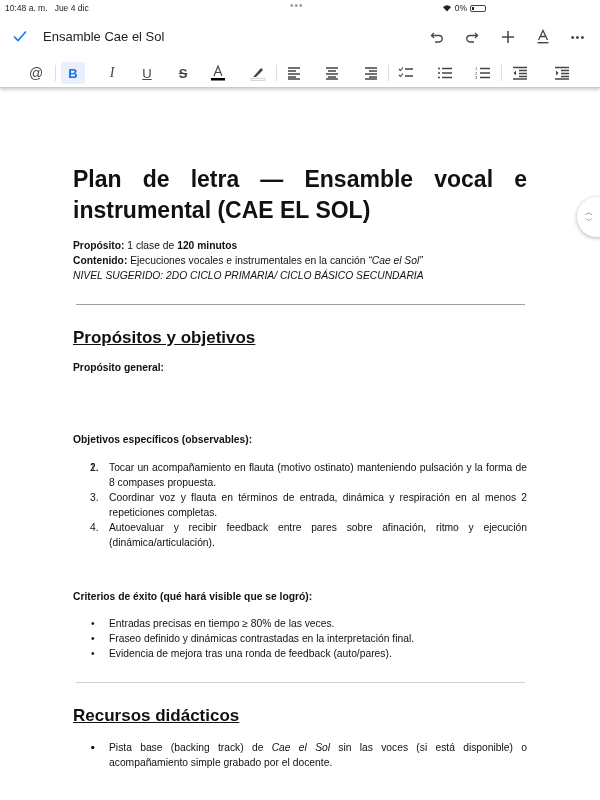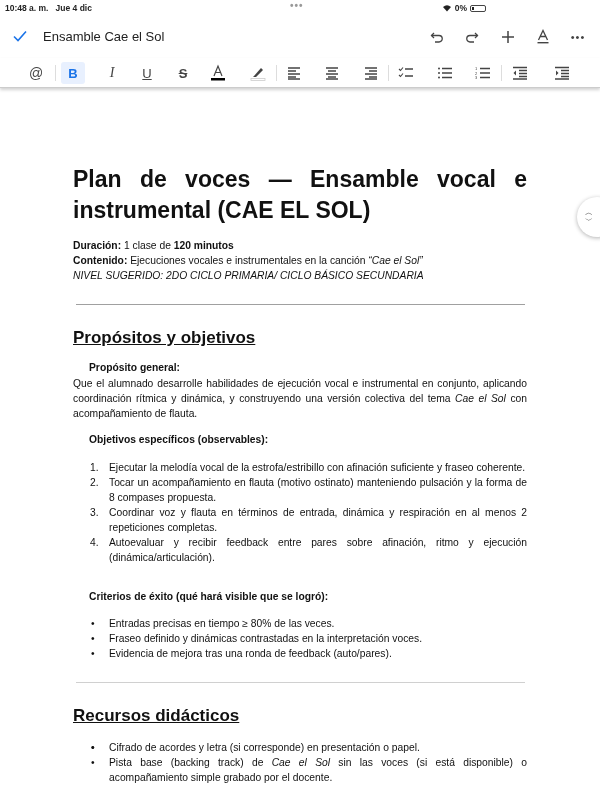--- a/index.html
+++ b/index.html
@@ -1,20 +1,20 @@
 <!DOCTYPE html>
 <html><head>
 <meta charset="utf-8">
 <style>
   * { box-sizing: border-box; margin: 0; padding: 0; }
   html, body { width: 600px; height: 800px; overflow: hidden; background: #ffffff; }
   body { font-family: "Liberation Sans", sans-serif; color: #111; position: relative; }
 
   
-  .statusbar { position: absolute; top: 0; left: 0; width: 492px; height: 16px; font-size: 8.5px; color: #222; font-weight: bold; }
+  .statusbar { position: absolute; top: 0; left: 0; width: 492px; height: 16px; font-size: 8.5px; color: #222; }
   .statusbar .time { position: absolute; left: 5px; top: 3px; }
   .statusbar .dots { position: absolute; left: 290px; top: 0px; font-size: 10px; color: #999; letter-spacing: 1px; }
   .statusbar .right { position: absolute; right: 6px; top: 3px; display: flex; align-items: center; gap: 3px; }
   .battery { width: 16px; height: 7px; border: 1px solid #444; border-radius: 2px; position: relative; }
   .battery .fill { position: absolute; left: 1px; top: 1px; width: 2px; height: 3px; background: #222; }
 
   
   .header { position: absolute; top: 20px; left: 0; width: 600px; height: 34px; }
   .check { position: absolute; left: 12px; top: 8px; width: 16px; height: 16px; }
   .doc-title { position: absolute; left: 43px; top: 9px; font-size: 13px; color: #222; }
@@ -27,21 +27,21 @@
   .sep { position: absolute; top: 7px; width: 1px; height: 16px; background: #ddd; }
   .title { position: absolute; top: 72px; left: 73px; width: 454px; font-size: 23px; font-weight: bold; line-height: 31px; text-align: justify; text-align-last: left; color: #111; }
   .title .l1 { display: flex; justify-content: space-between; }
   .meta { position: absolute; top: 146px; left: 73px; font-size: 10.3px; line-height: 15px; color: #111; }
   .meta b { font-weight: bold; }
   .meta i { font-style: italic; }
   .hr { position: absolute; left: 76px; width: 449px; height: 1px; background: #a0a0a0; }
   .hr.light { background: #d0d0d0; }
   .h2 { position: absolute; left: 73px; font-size: 17px; font-weight: bold; color: #111; text-decoration: underline; }
   .para { position: absolute; left: 73px; width: 454px; font-size: 10.3px; line-height: 15px; color: #111; text-align: justify; }
-  .lbl { position: absolute; left: 89px; font-size: 10.3px; font-weight: bold; color: #111; }
+  .lbl { position: absolute; left: 73px; font-size: 10.3px; font-weight: bold; color: #111; }
 
   ol.olist, ul.ulist { position: absolute; left: 73px; width: 454px; font-size: 10.3px; line-height: 15px; color: #111; list-style: none; }
   ol.olist li, ul.ulist li { position: relative; padding-left: 36px; text-align: justify; }
   ol.olist li .num { position: absolute; left: 17px; top: 0; }
   ul.ulist li .bul { position: absolute; left: 18px; top: 0; }
 
   .nav-pill { position: absolute; left: 577px; top: 197px; width: 40px; height: 40px; border-radius: 20px; background: #fff; box-shadow: 0 1px 4px rgba(0,0,0,0.3); display: flex; flex-direction: column; align-items: center; justify-content: center; padding-right: 16px; }
   .nav-pill span { font-size: 8px; line-height: 8px; color: #555; }
 </style>
 </head>
@@ -164,66 +164,65 @@
       </svg>
   </span>
 </div>
 
 <div class="doc-page" style="position:absolute;top:0;left:0;width:513px;height:800px;pointer-events:none;">
 
   <div class="title" style="top:164px">
     <div class="l1">
       <span>Plan</span>
       <span>de</span>
-      <span>voces</span>
+      <span>letra</span>
       <span>—</span>
       <span>Ensamble</span>
       <span>vocal</span>
       <span>e</span>
     </div>
     <div>instrumental (CAE EL SOL)</div>
   </div>
 
   <div class="meta" style="top:238px">
-    <div><b>Duración:</b><span> 1 clase de </span><b>120 minutos</b></div>
+    <div><b>Propósito:</b><span> 1 clase de </span><b>120 minutos</b></div>
     <div><b>Contenido:</b><span> Ejecuciones vocales e instrumentales en la canción </span><i>“Cae el Sol”</i></div>
     <div><i>NIVEL SUGERIDO: 2DO CICLO PRIMARIA/ CICLO BÁSICO SECUNDARIA</i></div>
   </div>
 
   <div class="hr" style="top:304px"></div>
 
   <div class="h2" style="top:328px">Propósitos y objetivos</div>
 
   <div class="lbl" style="top:362px">Propósito general:</div>
-  <div class="para" style="top:376px"><span>Que el alumnado desarrolle habilidades de ejecución vocal e instrumental en conjunto, aplicando coordinación rítmica y dinámica, y construyendo una versión colectiva del tema </span><i>Cae el Sol</i><span> con acompañamiento de flauta.</span></div>
 
   <div class="lbl" style="top:434px">Objetivos específicos (observables):</div>
 
   <ol class="olist" style="top:460px">
-    <li><span class="num">1.</span><span>Ejecutar la melodía vocal de la estrofa/estribillo con afinación suficiente y fraseo coherente.</span></li>
+    <li><span class="num">1.</span></li>
     <li><span class="num">2.</span><span>Tocar un acompañamiento en flauta (motivo ostinato) manteniendo pulsación y la forma de 8 compases propuesta.</span></li>
     <li><span class="num">3.</span><span>Coordinar voz y flauta en términos de entrada, dinámica y respiración en al menos 2 repeticiones completas.</span></li>
     <li><span class="num">4.</span><span>Autoevaluar y recibir feedback entre pares sobre afinación, ritmo y ejecución (dinámica/articulación).</span></li>
   </ol>
 
   <div class="lbl" style="top:591px">Criterios de éxito (qué hará visible que se logró):</div>
 
   <ul class="ulist" style="top:616px">
     <li><span class="bul">•</span><span>Entradas precisas en tiempo ≥ 80% de las veces.</span></li>
-    <li><span class="bul">•</span><span>Fraseo definido y dinámicas contrastadas en la interpretación voces.</span></li>
+    <li><span class="bul">•</span><span>Fraseo definido y dinámicas contrastadas en la interpretación final.</span></li>
     <li><span class="bul">•</span><span>Evidencia de mejora tras una ronda de feedback (auto/pares).</span></li>
   </ul>
 
   <div class="hr light" style="top:682px"></div>
 
   <div class="h2" style="top:706px">Recursos didácticos</div>
 
   <ul class="ulist" style="top:740px">
     <li><span class="bul">•</span></li>
-    <li><span class="bul">•</span><span>Cifrado de acordes y letra (si corresponde) en presentación o papel.</span></li>
+    <li><span class="bul">•</span></li>
     <li><span class="bul">•</span><span>Pista base (backing track) de </span><i>Cae el Sol</i><span> sin las voces (si está disponible) o acompañamiento simple grabado por el docente.</span></li>
   </ul>
 </div>
 
 <div class="nav-pill">
   <span>︿</span>
   <span>﹀</span>
 </div>
 
 </body></html>

